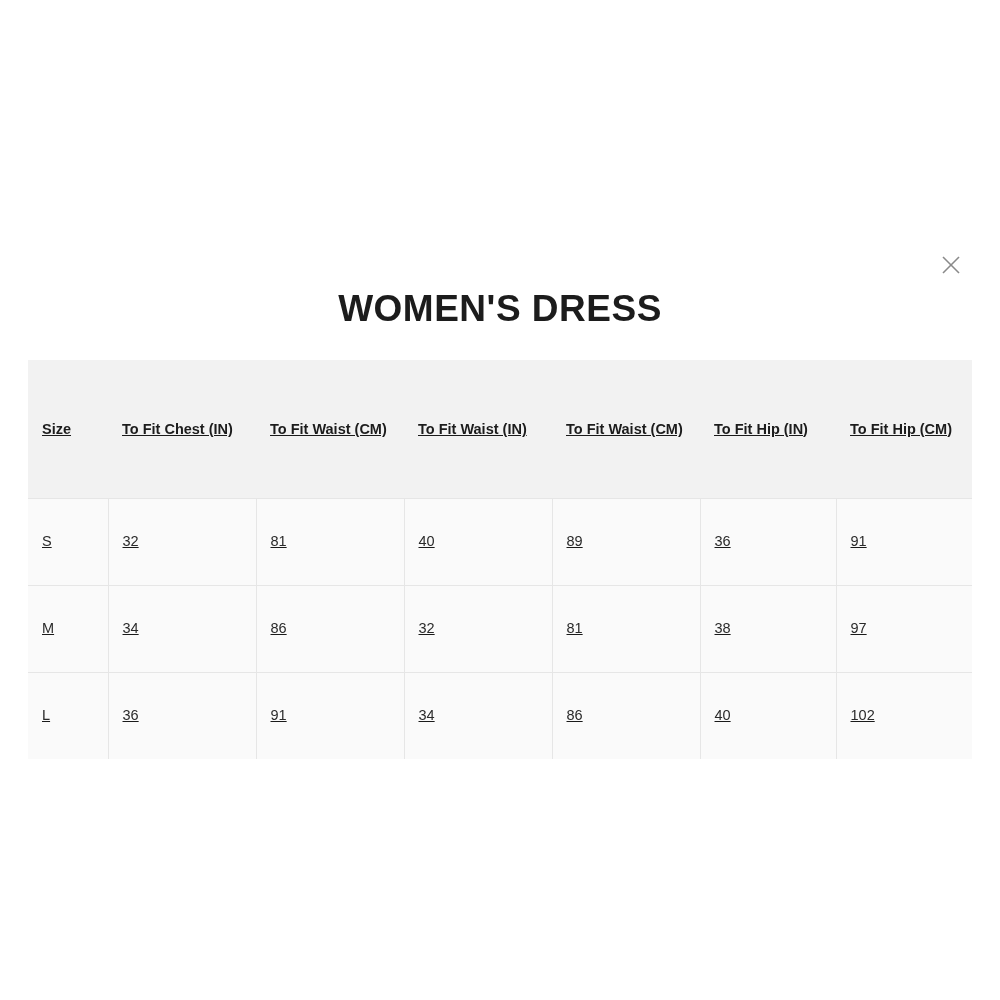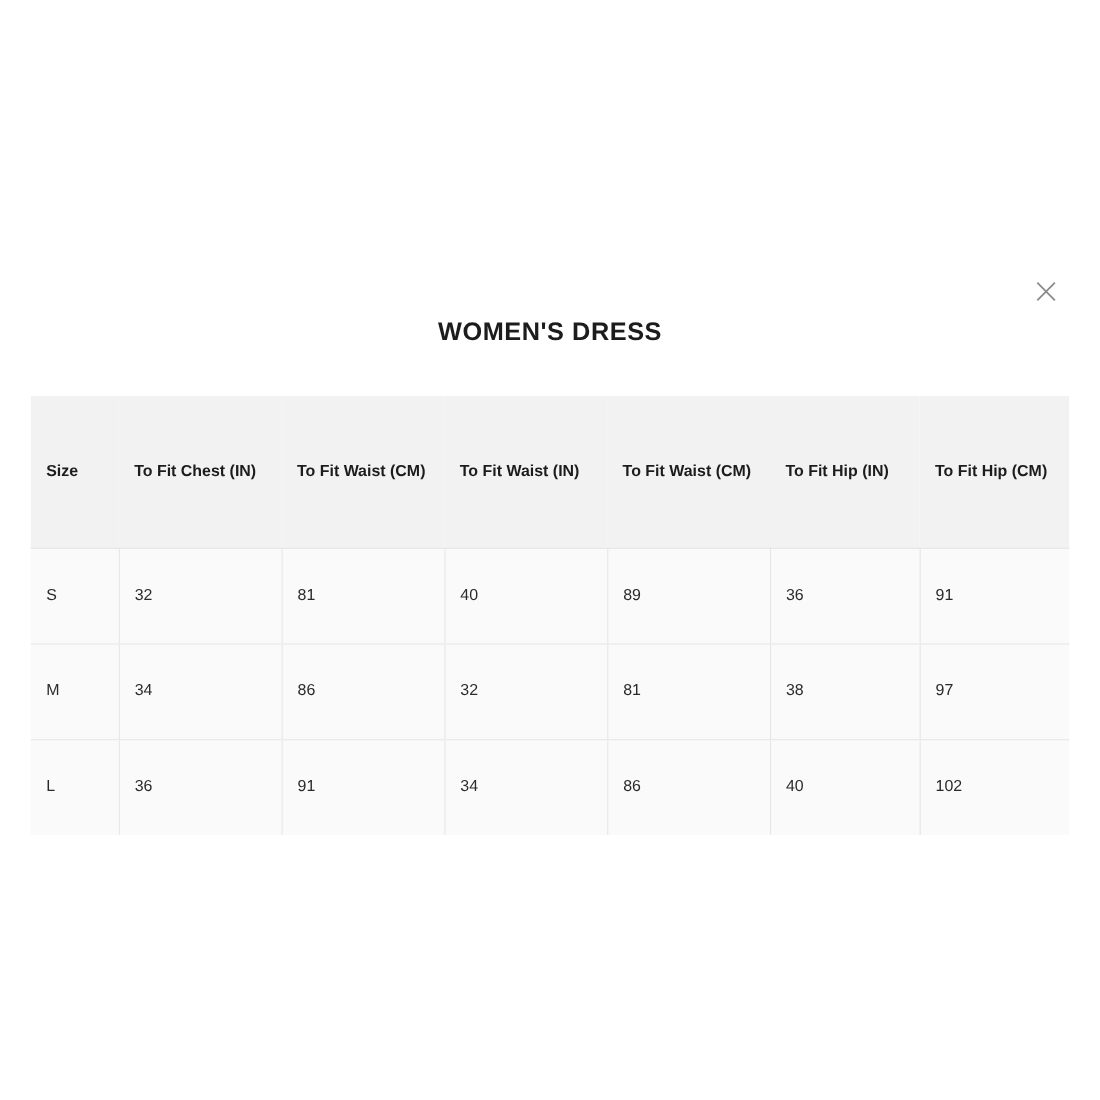--- a/index.html
+++ b/index.html
@@ -42,38 +42,39 @@
   .close-button svg {
     display: block;
   }
 
   .chart-title {
     position: absolute;
     left: 0;
     right: 0;
     top: 288px;
     text-align: center;
-    font-size: 23px;
+    font-size: 37px;
     font-weight: bold;
     letter-spacing: 0.5px;
     color: #1c1c1c;
   }
 
   .table-wrap {
     position: absolute;
     left: 28px;
     top: 360px;
     width: 944px;
   }
 
   table.size-table {
     border-collapse: collapse;
     width: 100%;
     table-layout: fixed;
     font-size: 14.5px;
+    text-decoration: underline;
   }
 
   table.size-table thead th {
     background: #f2f2f2;
     color: #1c1c1c;
     font-weight: bold;
     text-align: left;
     vertical-align: middle;
     padding: 14px 14px;
     height: 110px;

